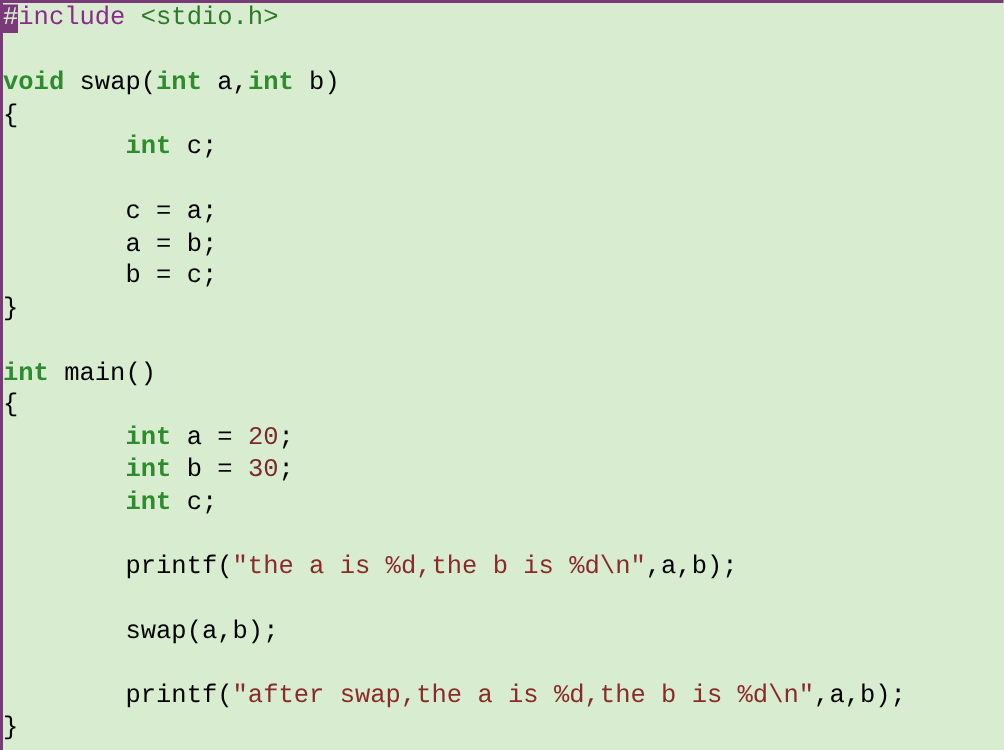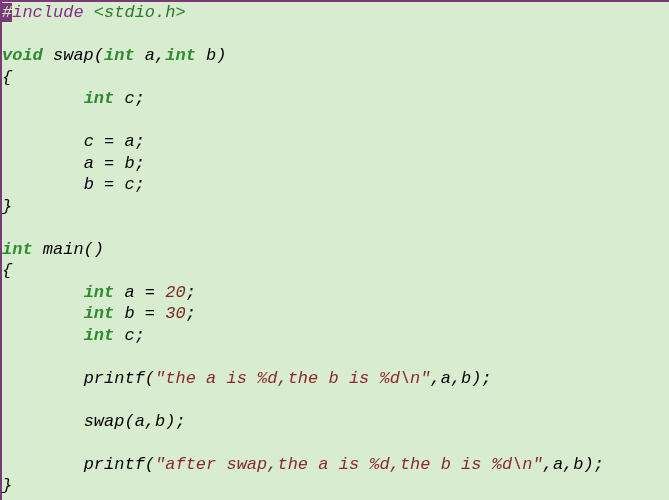--- a/index.html
+++ b/index.html
@@ -14,21 +14,20 @@
     overflow: hidden;
     border-top: 2px solid #7a3a7a;
     border-left: 2px solid #7a3a7a;
     box-sizing: border-box;
   }
   pre {
     margin: 0;
     padding: 0;
     font-family: inherit;
     white-space: pre;
-    font-style: italic;
   }
   .pp { color: #8a2a8a; }        
   .hdr { color: #2a7a2a; }       
   .kw { color: #2e8b2e; font-weight: bold; }           
   .txt { color: #000; }          
   .num { color: #7a2a2a; }       
   .str { color: #8a2a2a; }       
   .cursor {
     background: #7a3a7a;
     color: #d8ecd0;

